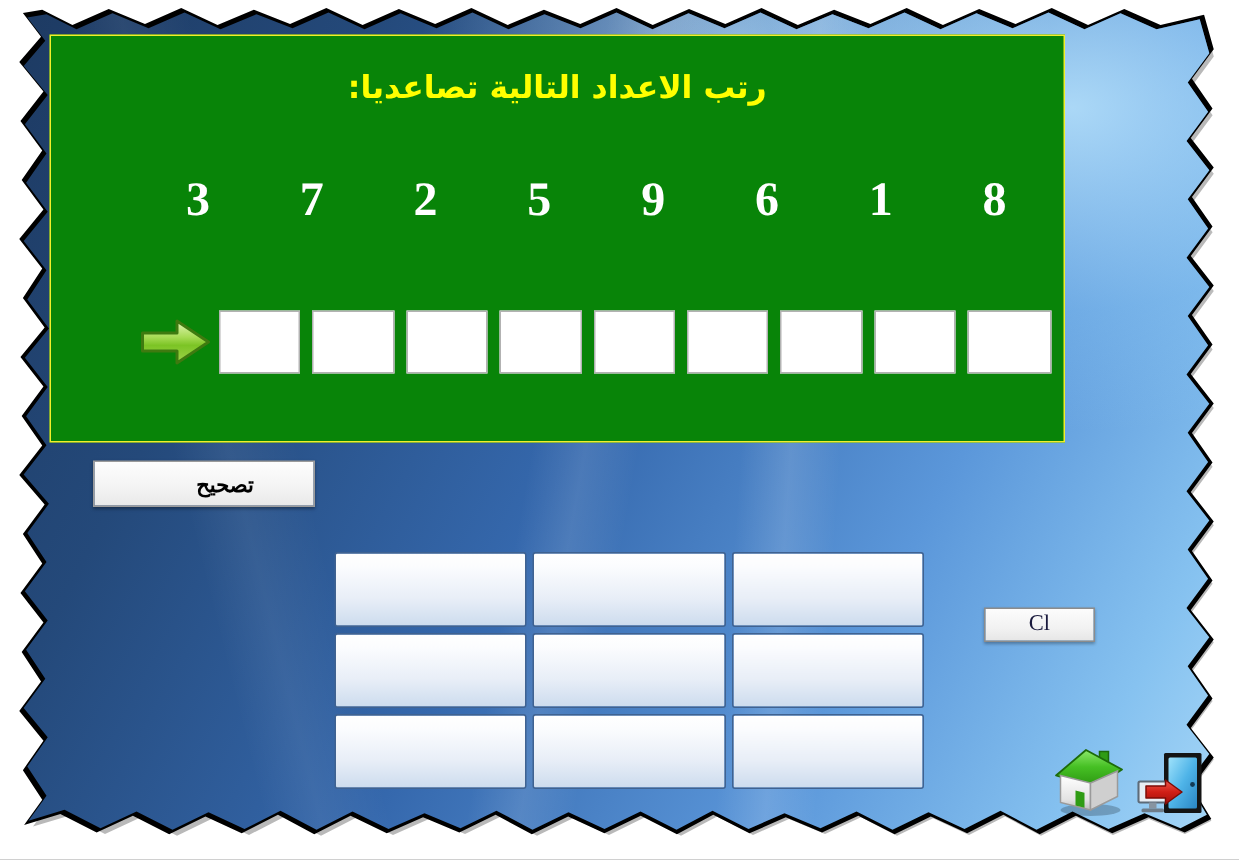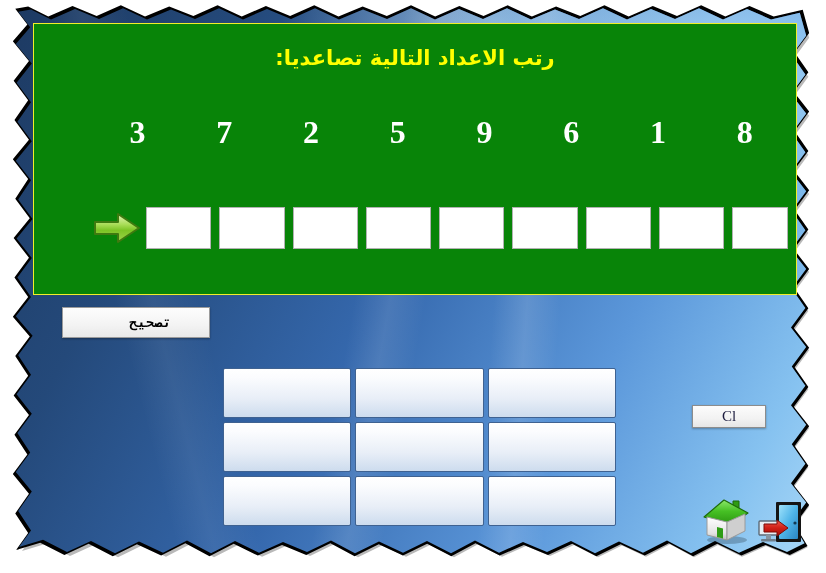--- a/index.html
+++ b/index.html
@@ -171,21 +171,21 @@
       linear-gradient(94deg, rgba(255,255,255,0) 60%, rgba(255,255,255,0.13) 64%, rgba(255,255,255,0) 68%),
       linear-gradient(76deg, rgba(255,255,255,0) 18%, rgba(255,255,255,0.06) 22%, rgba(255,255,255,0) 27%);
     pointer-events: none;
   }
 
   
   .green-panel {
     position: absolute;
     left: 33px;
     top: 23px;
-    width: 764px;
+    width: 677px;
     height: 272px;
     background: #088408;
     border: 1px solid #f2ee2a;
     box-sizing: border-box;
     overflow: hidden;
   }
 
   .panel-title {
     position: absolute;
     left: 0;
@@ -259,31 +259,31 @@
     width: 148px;
     height: 31px;
     background: linear-gradient(180deg, #fdfdfd 0%, #f4f4f4 55%, #e9e9e9 100%);
     border: 1px solid #9b9b9b;
     box-shadow: 0 1px 2px rgba(0,0,0,0.35);
     box-sizing: border-box;
     display: flex;
     align-items: center;
     justify-content: center;
     color: #000000;
-    font-family: Liberation Mono, monospace;
+    font-family: Liberation Sans, sans-serif;
     font-size: 14px;
     font-weight: bold;
     direction: rtl;
     padding-left: 28px;
   }
 
   
   .btn-clear {
     position: absolute;
-    left: 692px;
+    left: 656px;
     top: 405px;
     width: 74px;
     height: 23px;
     background: linear-gradient(180deg, #fcfcfc 0%, #f2f2f2 60%, #e6e6e6 100%);
     border: 1px solid #8c8c8c;
     box-shadow: 0 1px 2px rgba(0,0,0,0.3);
     box-sizing: border-box;
     display: flex;
     align-items: center;
     justify-content: center;

